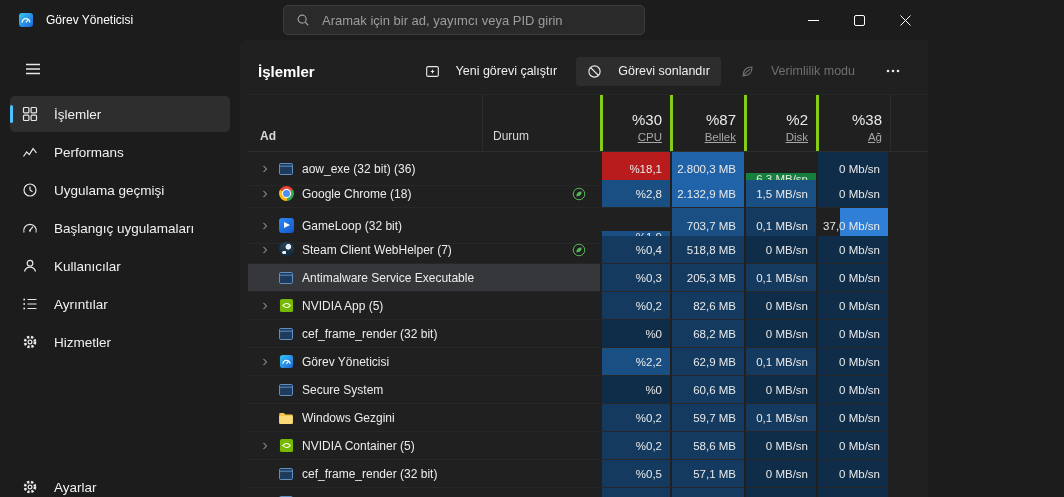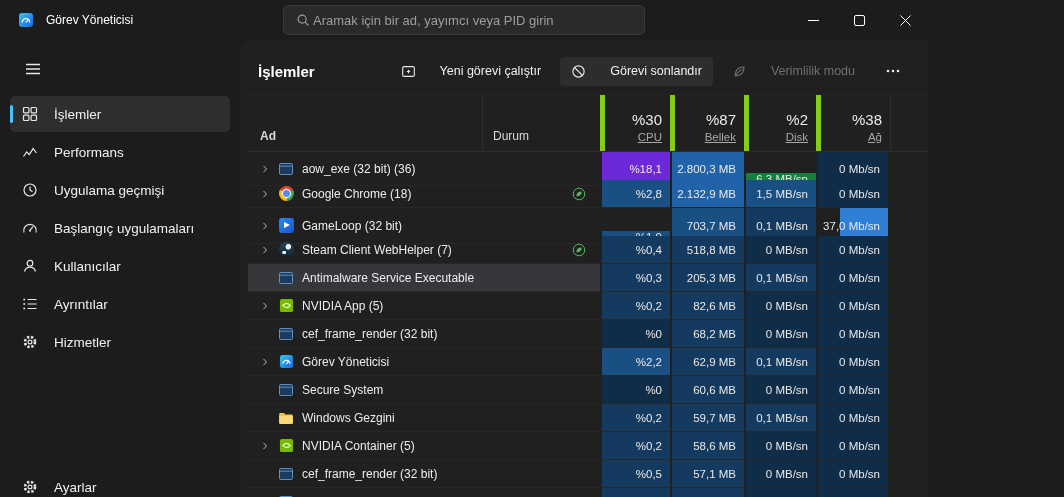--- a/index.html
+++ b/index.html
@@ -4,21 +4,21 @@
 <style>
   html,body{margin:0;padding:0;background:#1c1c1c;}
   body{width:1064px;height:497px;overflow:hidden;font-family:"Liberation Sans","DejaVu Sans",sans-serif;-webkit-font-smoothing:antialiased;}
   .window{width:928px;height:497px;background:#1c1c1c;color:#fff;overflow:hidden;display:flex;flex-direction:column;position:relative;}
 
   
   .titlebar{height:40px;flex:0 0 40px;display:flex;align-items:center;position:relative;background:#1c1c1c;}
   .app-icon{margin-left:18px;display:flex;}
   .app-title{margin-left:12px;font-size:12px;color:#ffffff;}
   .searchbox{position:absolute;left:50%;transform:translateX(-50%);width:362px;height:30px;background:#2a2a2a;border:1px solid #3a3a3a;border-radius:5px;display:flex;align-items:center;padding:0 12px;box-sizing:border-box;}
-  .search-input{flex:1;background:transparent;border:none;outline:none;color:#86efac;font-size:13px;margin-left:1px;font-family:inherit;}
+  .search-input{flex:1;background:transparent;border:none;outline:none;color:#86efac;font-size:13px;margin-left:10px;font-family:inherit;}
   .search-input::placeholder{color:#9d9d9d;}
   .win-controls{margin-left:auto;display:flex;height:40px;}
   .win-btn{width:46px;height:40px;display:flex;align-items:center;justify-content:center;background:transparent;border:none;padding:0;}
 
   
   .body{flex:1;display:flex;min-height:0;}
 
   
   .sidebar{width:240px;flex:0 0 240px;display:flex;flex-direction:column;background:#1c1c1c;overflow:hidden;}
   .hamburger{width:34px;height:30px;margin:14px 0 10px 16px;background:transparent;border:none;display:flex;align-items:center;justify-content:center;padding:0;}
@@ -28,33 +28,33 @@
   .nav-item.selected .accent-pill{display:block;}
   .nav-ic{width:20px;display:flex;justify-content:center;margin-right:14px;}
   .nav-spacer{flex:1;}
   .nav-footer .nav-item{margin-bottom:-8px;}
 
   
   .main{flex:1;background:#202020;display:flex;flex-direction:column;min-width:0;border-top-left-radius:8px;}
   .toolbar{height:54px;flex:0 0 54px;display:flex;align-items:center;padding:8px 16px 0 18px;box-sizing:border-box;}
   .page-title{font-size:15px;font-weight:700;margin:0;color:#ffffff;}
   .toolbar-actions{margin-left:auto;display:flex;align-items:center;gap:8px;}
-  .tb-btn{display:flex;align-items:center;gap:24px;background:transparent;border:none;color:#f0f0f0;font-size:12.5px;padding:7px 11px;border-radius:4px;font-family:inherit;white-space:nowrap;}
+  .tb-btn{display:flex;align-items:center;gap:16px;background:transparent;border:none;color:#f0f0f0;font-size:12.5px;padding:7px 11px;border-radius:4px;font-family:inherit;white-space:nowrap;}
   .tb-btn.emphasized{background:#2d2d2d;}
   .tb-btn.disabled{color:#6f6f6f;}
   .tb-more{background:transparent;border:none;padding:7px 12px;display:flex;align-items:center;}
 
   
   .table{flex:1;display:flex;flex-direction:column;min-height:0;padding-left:8px;}
   .grid{display:grid;grid-template-columns:234px 118px 70px 74px 72px 74px 1fr;}
   .thead{height:58px;flex:0 0 58px;border-bottom:1px solid #2e2e2e;border-top:1px solid #262626;box-sizing:border-box;}
   .th{display:flex;flex-direction:column;justify-content:flex-end;padding-bottom:8px;font-size:12px;color:#d8d8d8;box-sizing:border-box;}
   .th-name{padding-left:12px;font-weight:bold;}
   .th-status{border-left:1px solid #2c2c2c;padding-left:10px;}
-  .th-num{border-left:5px solid #84cc16;padding-right:8px;text-align:right;}
+  .th-num{border-left:3px solid #84cc16;padding-right:8px;text-align:right;}
   .th-num .tot{font-size:15px;color:#eaeaea;margin-bottom:3px;}
   .th-num .lab{font-size:11.5px;color:#a8a8a8;text-decoration:underline;}
   .th-filler{border-left:1px solid #2c2c2c;}
   .rows{flex:1;overflow:hidden;}
   .row{height:28px;}
   .cell{display:flex;align-items:center;font-size:12px;border-bottom:1px solid #272727;box-sizing:border-box;}
   .name-cell{padding-left:12px;color:#ececec;white-space:nowrap;overflow:hidden;}
   .chev{width:14px;flex:0 0 14px;display:flex;align-items:center;}
   .proc-icon{width:16px;flex:0 0 16px;display:flex;justify-content:center;align-items:center;margin:0 8px 0 4px;}
   .status-cell{justify-content:flex-end;padding-right:14px;}
@@ -296,21 +296,21 @@
       </span>
       <span class="proc-icon">
                   <svg width="16" height="16" viewBox="0 0 16 16">
                     <rect x="1.5" y="2.5" width="13" height="11" rx="1.2" fill="#1e3a5c" stroke="#5f8fc0" stroke-width="1"></rect>
                     <path d="M1.5 5.2h13" stroke="#5f8fc0" stroke-width="1"></path>
                   </svg>
                 </span>
       <span class="proc-name">aow_exe (32 bit) (36)</span>
     </div>
     <div class="cell status-cell"></div>
-    <div class="cell num cpu" style="background: #6d28d9;">%18,1</div>
+    <div class="cell num cpu" style="background: #b91c1c;">%18,1</div>
     <div class="cell num mem" style="background: rgb(33, 99, 168);">2.800,3 MB</div>
     <div class="cell num disk" style="background: #15803d; margin-top: 21px;">6,3 MB/sn</div>
     <div class="cell num net" style="background: rgb(15, 44, 73);">0 Mb/sn</div>
     <div class="cell filler"></div>
   </div>
             <div class="grid row">
     <div class="cell name-cell">
       <span class="chev">
         <svg width="10" height="10" viewBox="0 0 16 16">
                     <path d="M5.5 3l5 5-5 5" fill="none" stroke="#cfcfcf" stroke-width="1.4"></path>

